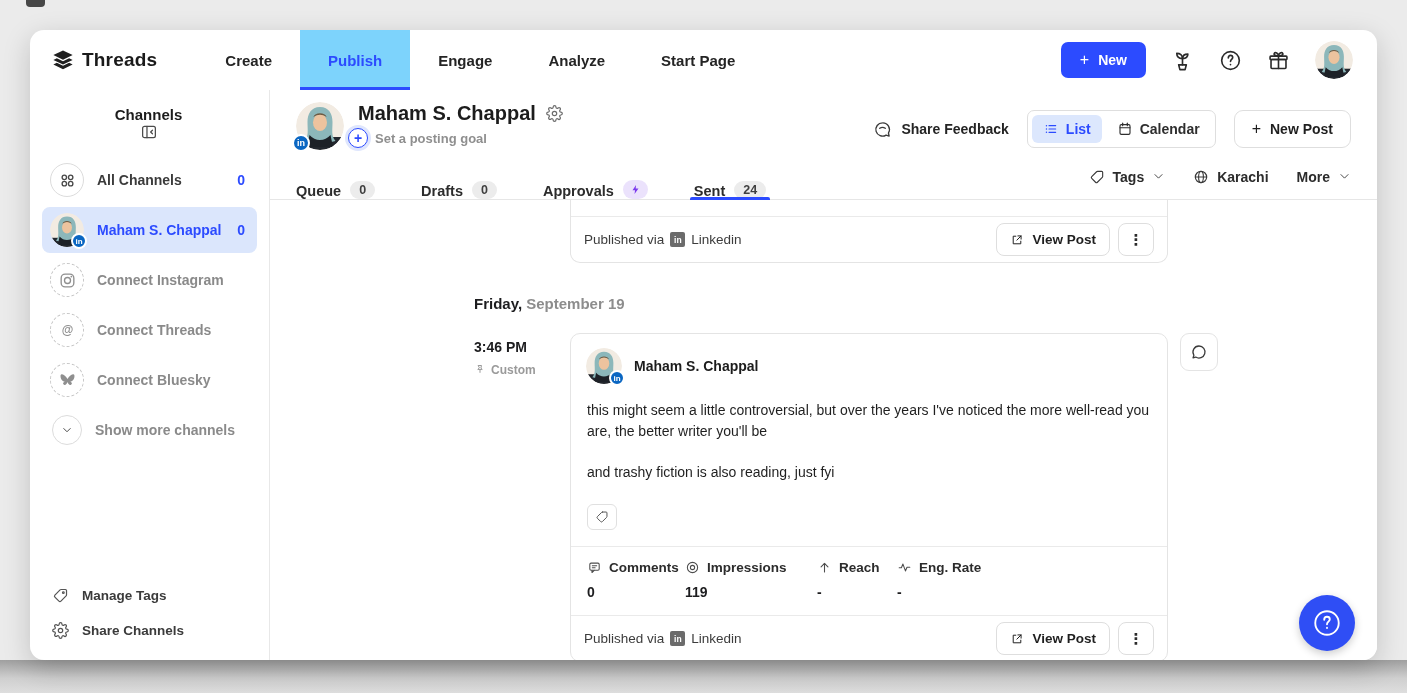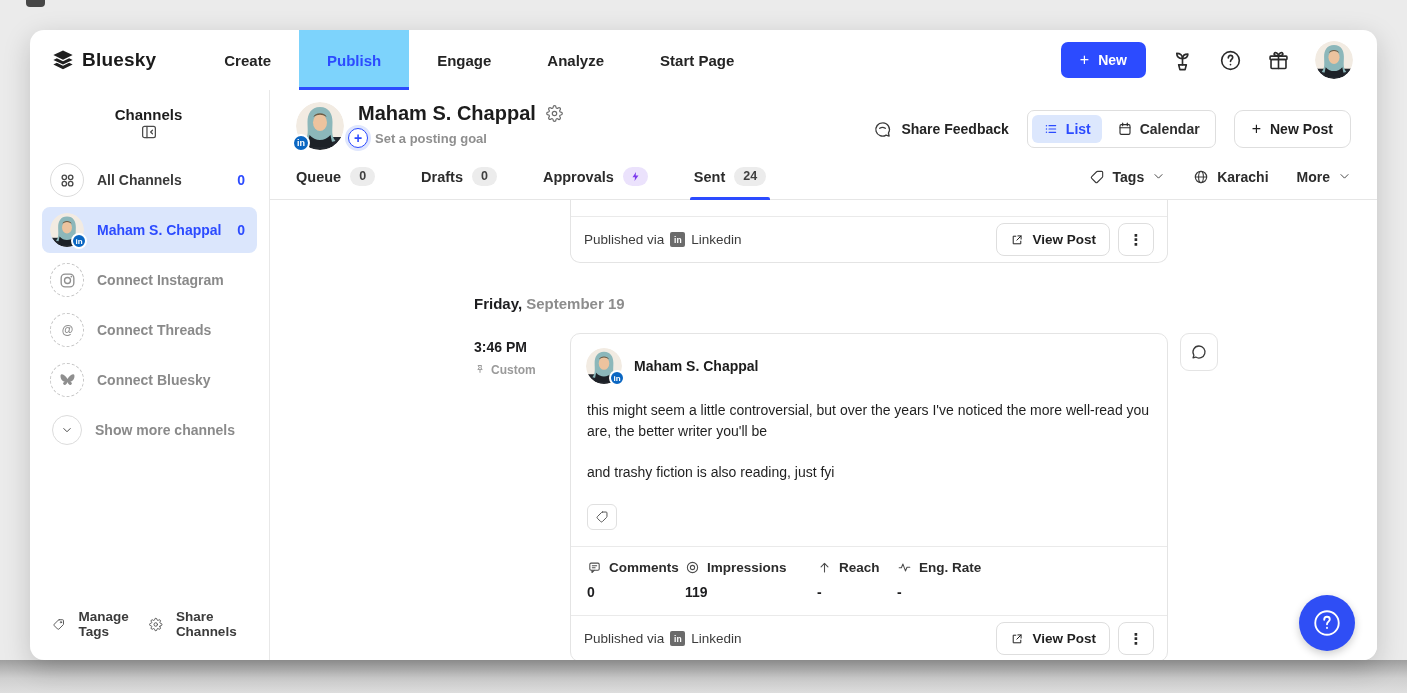--- a/index.html
+++ b/index.html
@@ -43,21 +43,21 @@
   .icon-circle svg { width:19px; height:19px; }
   .side-label { font-size:14px; font-weight:700; color:#3b3b3b; }
   .side-item.muted .side-label { color:#8a8a8a; font-weight:600; }
   .side-item.selected .side-label { color:#2c4bff; }
   .count { margin-left:auto; font-size:14px; font-weight:700; color:#2c4bff; padding-right:4px; }
   .side-avatar-wrap { position:relative; flex:0 0 34px; width:34px; height:34px; }
   .in-badge { position:absolute; width:16px; height:16px; border-radius:50%; background:#0a66c2; color:#fff;
     font-size:8px; font-weight:700; display:flex; align-items:center; justify-content:center; border:2px solid #fff; }
   .in-badge.br { right:-3px; bottom:-2px; }
   .in-badge.bl { left:-4px; bottom:-2px; }
-  .side-footer { margin-top:auto; display:flex; flex-direction:row; gap:4px; padding-left:10px; }
+  .side-footer { margin-top:auto; display:flex; flex-direction:column; gap:4px; padding-left:10px; }
   .side-foot-item { display:flex; align-items:center; gap:13px; font-size:13.5px; font-weight:700; color:#3b3b3b; cursor:pointer; padding:7px 0; }
   .side-foot-item svg { width:17px; height:17px; color:#555; }
 
   
   .main { flex:1; display:flex; flex-direction:column; min-width:0; }
   .main-header { display:flex; align-items:flex-start; padding:12px 26px 0 26px; height:64px; flex:0 0 auto; }
   .profile-block { display:flex; gap:14px; }
   .hdr-avatar-wrap { position:relative; width:48px; height:48px; }
   .hdr-avatar-wrap .in-badge { width:18px; height:18px; font-size:9px; }
   .title-col { display:flex; flex-direction:column; }
@@ -76,21 +76,21 @@
   .segment { display:flex; gap:4px; border:1px solid #dedede; border-radius:7px; padding:4px; background:#fff; }
   .seg-item { display:flex; align-items:center; gap:7px; padding:6px 11px; border-radius:6px; font-size:14px; font-weight:700; color:#2e2e2e; cursor:pointer; }
   .seg-item svg { width:16px; height:16px; }
   .seg-item.active { background:#dce7fd; color:#2c4bff; }
   .btn-newpost { display:flex; align-items:center; gap:9px; border:1px solid #dedede; background:#fff; border-radius:9px;
     padding:10px 17px; font-size:14px; font-weight:700; color:#1f1f1f; cursor:pointer; font-family:inherit; }
   .plus-glyph { font-size:16px; font-weight:500; line-height:1; }
 
   
   .tabs-row { display:flex; align-items:center; padding:0 26px; height:46px; border-bottom:1px solid #e6e6e6; flex:0 0 auto; }
-  .tab { position:relative; height:100%; display:flex; align-items:center; gap:9px; margin-right:46px; font-size:14.5px; font-weight:700; color:#2c2c2c; cursor:pointer; }
+  .tab { position:relative; height:100%; display:flex; align-items:flex-end; gap:9px; margin-right:46px; font-size:14.5px; font-weight:700; color:#2c2c2c; cursor:pointer; }
   .tab.active::after { content:""; position:absolute; left:-4px; right:-4px; bottom:-1px; height:3px; background:#2c4bff; border-radius:2px 2px 0 0; }
   .badge { background:#ececec; color:#3f3f3f; font-size:12.5px; font-weight:700; border-radius:10px; padding:3px 9px; line-height:1; }
   .badge.bolt { background:#ebe2fc; padding:3px 7px; display:flex; align-items:center; }
   .badge.bolt svg { width:11px; height:13px; fill:#7c3aed; }
   .tabs-right { margin-left:auto; display:flex; align-items:center; gap:28px; }
   .filter-item { display:flex; align-items:center; gap:8px; font-size:14px; font-weight:700; color:#2c2c2c; cursor:pointer; }
   .filter-item svg { width:16px; height:16px; color:#3a3a3a; }
   .chev { width:13px !important; height:13px !important; color:#555; }
 
   
@@ -170,21 +170,21 @@
 
 <div class="window">
 
   <div class="topnav">
     <div class="brand">
       <svg viewBox="0 0 24 24">
         <path d="M12 1.5 L22.5 6.6 12 11.7 1.5 6.6 Z"></path>
         <path d="M5.3 10 L1.5 11.9 12 17 22.5 11.9 18.7 10 12 13.3 Z"></path>
         <path d="M5.3 15 L1.5 16.9 12 22 22.5 16.9 18.7 15 12 18.3 Z"></path>
       </svg>
-      <span class="brand-name">Bluesky</span>
+      <span class="brand-name">Threads</span>
     </div>
     <div class="nav-item">Create</div>
     <div class="nav-item active">Publish</div>
     <div class="nav-item">Engage</div>
     <div class="nav-item">Analyze</div>
     <div class="nav-item">Start Page</div>
 
     <div class="topnav-right">
       <button class="btn-new">
         <span class="plus-glyph">+</span>

